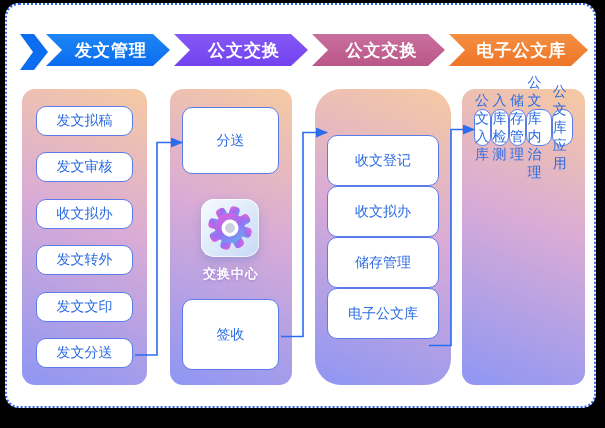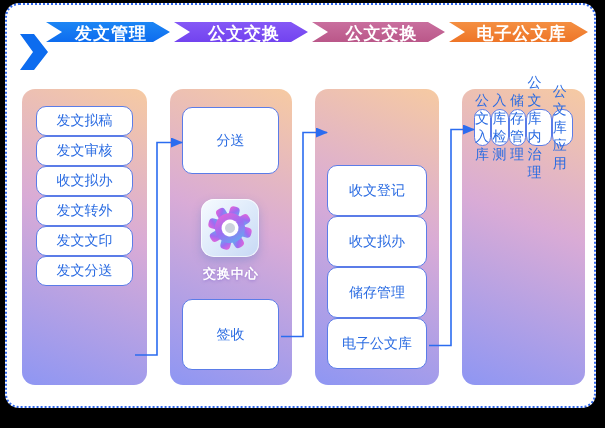--- a/index.html
+++ b/index.html
@@ -11,39 +11,39 @@
     position:absolute;left:5px;top:3px;width:591px;height:405px;
     background:#fff;border:2px dotted var(--card-border,#2f66ea);
     border-radius:14px;box-sizing:border-box;
   }
   
   .chev{
     position:absolute;top:29px;left:13px;width:28px;height:36px;
     clip-path:polygon(0 0,14px 0,28px 50%,14px 100%,0 100%,13px 50%);
   }
   .banner{
-    position:absolute;top:17px;height:20px;display:flex;justify-content:center;
+    position:absolute;top:29px;height:32px;display:flex;align-items:center;justify-content:center;
     clip-path:polygon(0 0,calc(100% - 17px) 0,100% 50%,calc(100% - 17px) 100%,0 100%,16px 50%);
   }
   .banner .banner-label{
     color:#fff;font-size:17px;font-weight:bold;letter-spacing:1px;padding-left:6px;
   }
   .b1{left:39px;width:124px;}
   .b2{left:167px;width:134px;}
   .b3{left:305px;width:133px;}
   .b4{left:442px;width:139px;}
   
   .panel{
     position:absolute;top:84px;height:296px;border-radius:13px;box-sizing:border-box;
     background:linear-gradient(202deg,var(--panel-top,#f6caa2) 0%,var(--panel-mid,#d9abd6) 45%,var(--panel-bottom,#8e96f3) 100%);
     padding-left:20px;
   }
-  .p1{left:15px;width:125px;display:flex;flex-direction:column;padding:17px 14px;}
+  .p1{left:15px;width:125px;display:flex;flex-direction:column;justify-content:space-between;padding:17px 14px;}
   .p2{left:163px;width:122px;}
-  .p3{left:308px;width:124px;display:flex;flex-direction:column;justify-content:flex-end;padding:16px 12px;}
+  .p3{left:308px;width:136px;display:flex;flex-direction:column;justify-content:center;padding:16px 12px;border-radius:26px;}
   .p4{left:455px;width:123px;display:flex;flex-direction:row;justify-content:space-between;padding:20px 12px;}
   .node{
     background:#fff;border:1.6px solid var(--node-border,#5b7ce8);border-radius:10px;
     display:flex;align-items:center;justify-content:center;
     color:var(--node-text,#2b6ce2);font-size:14px;font-weight:500;box-sizing:border-box;
   }
   .p1 .node{height:30px;}
   .p3 .node{height:51px;}
   .p4 .node{height:37px;}
   .p2 .node{position:absolute;left:12px;width:97px;}

